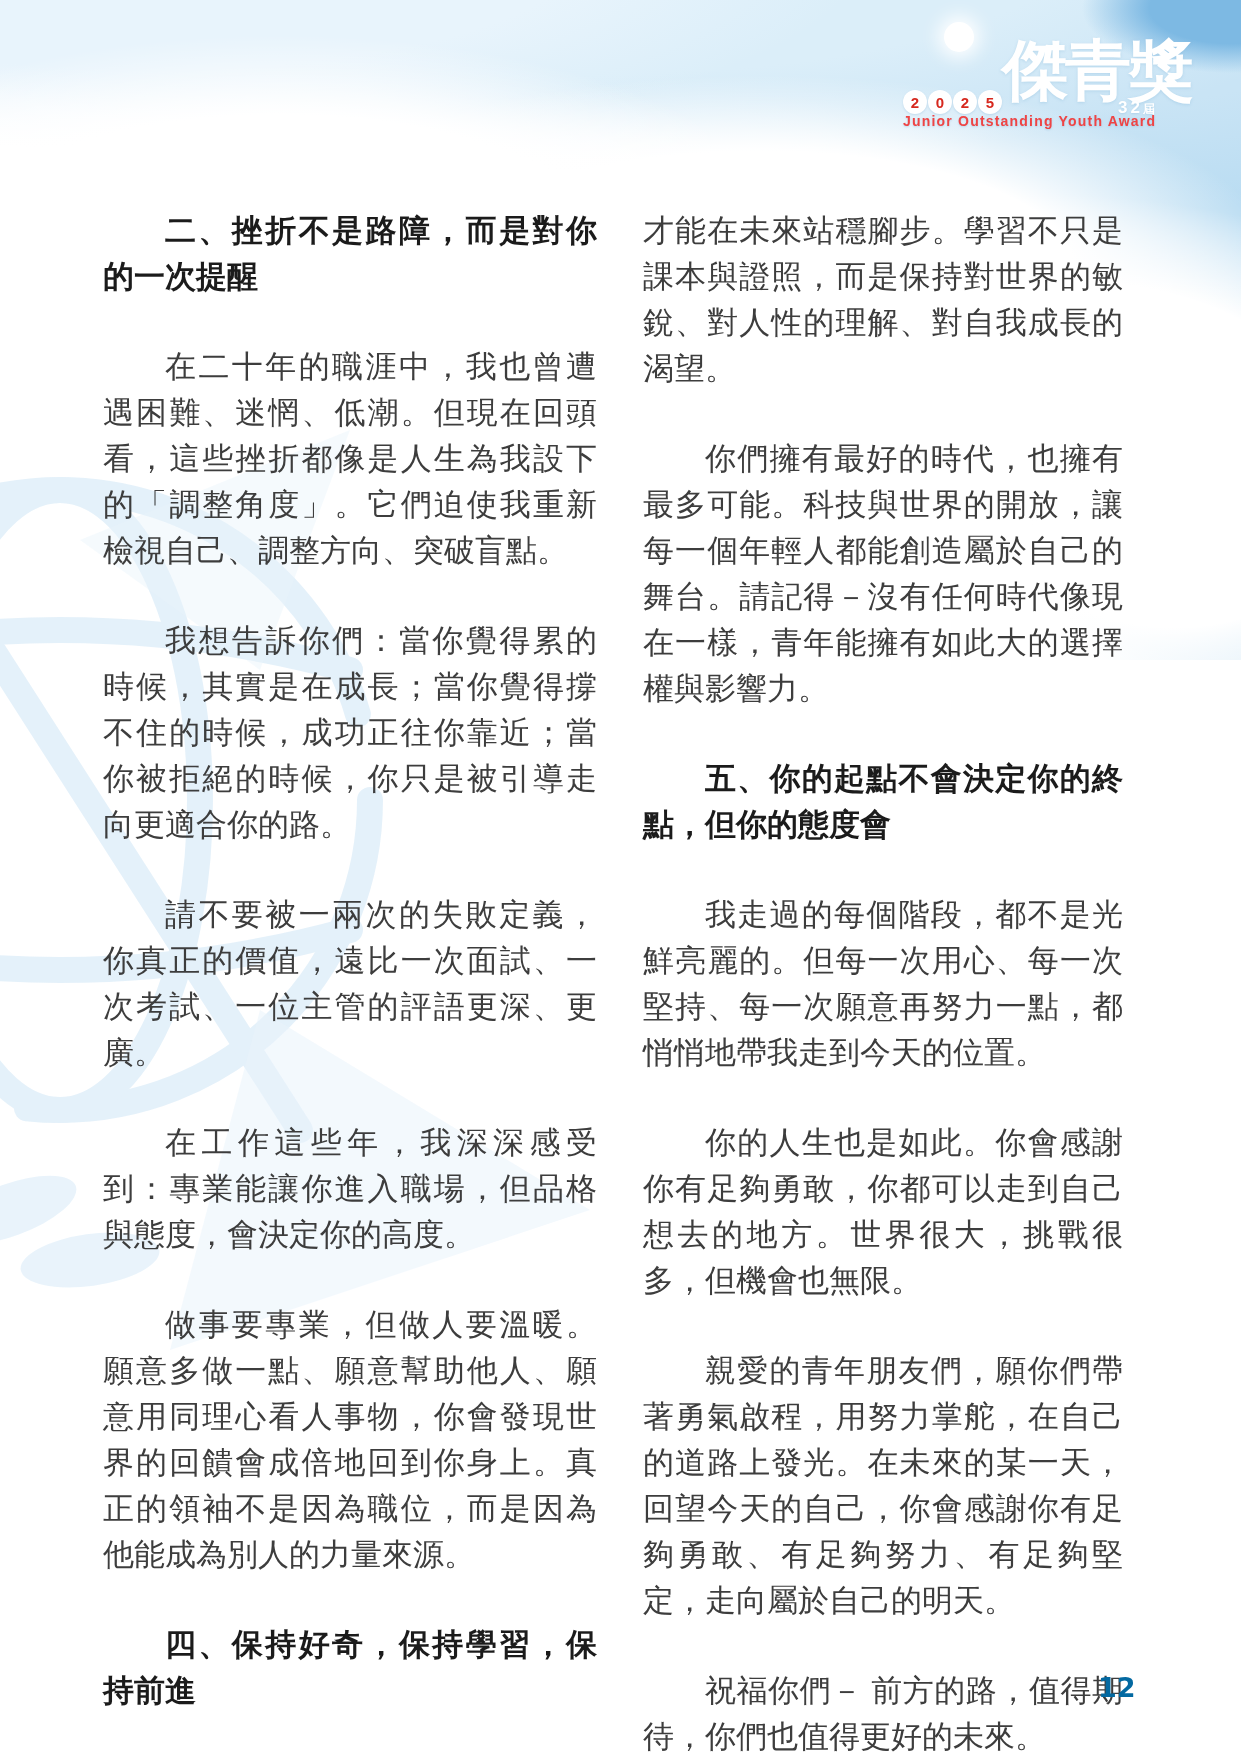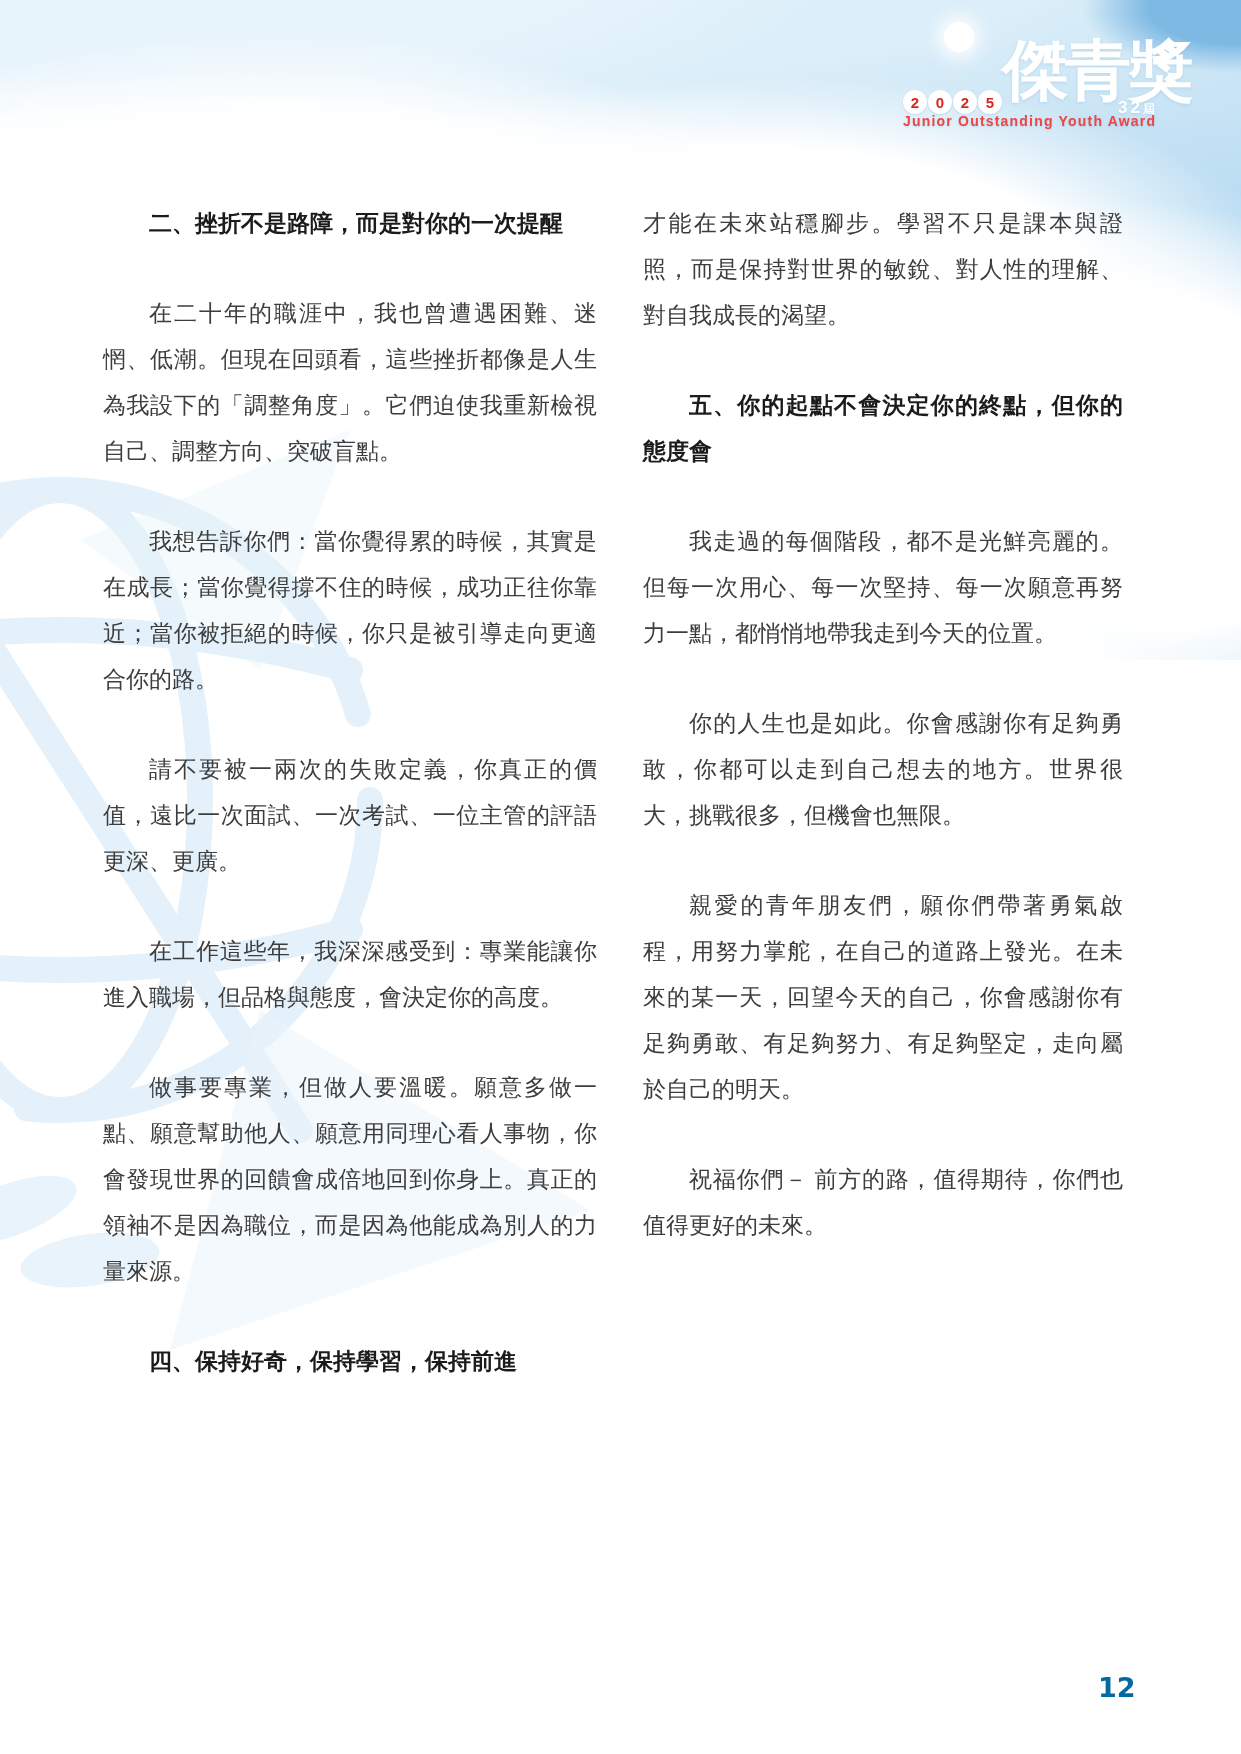--- a/index.html
+++ b/index.html
@@ -54,23 +54,23 @@
     position:absolute;left:903px;top:113px;width:270px;
     font-size:14px;font-weight:bold;color:#ef4444;letter-spacing:1.2px;white-space:nowrap;
     text-shadow:0 1px 2px rgba(130,180,215,.4);
   }
   
   .content{
     position:absolute;left:103px;top:196px;width:1020px;z-index:2;
     display:grid;grid-template-columns:494px 480px;column-gap:46px;
   }
   .block{
-    font-size:23px;line-height:46px;color:#3d3d3d;
+    font-size:31px;line-height:46px;color:#3d3d3d;
     text-align:justify;text-justify:inter-character;
-    text-indent:2em;margin:4px 0 44px 0;
+    text-indent:2em;margin:12px 0 44px 0;
   }
   .block.heading{font-weight:bold;color:#1b1b1b;}
   .block.cont{text-indent:0;}
   
   .page-number{
     position:absolute;left:1098px;top:1672px;z-index:2;
     font-size:27px;font-weight:bold;color:#0369a1;
     font-family:"DejaVu Sans","Liberation Sans",sans-serif;
   }
 </style>
@@ -118,20 +118,21 @@
     <p class="block">在二十年的職涯中，我也曾遭遇困難、迷惘、低潮。但現在回頭看，這些挫折都像是人生為我設下的「調整角度」。它們迫使我重新檢視自己、調整方向、突破盲點。</p>
     <p class="block">我想告訴你們：當你覺得累的時候，其實是在成長；當你覺得撐不住的時候，成功正往你靠近；當你被拒絕的時候，你只是被引導走向更適合你的路。</p>
     <p class="block">請不要被一兩次的失敗定義，你真正的價值，遠比一次面試、一次考試、一位主管的評語更深、更廣。</p>
     <p class="block">在工作這些年，我深深感受到：專業能讓你進入職場，但品格與態度，會決定你的高度。</p>
     <p class="block">做事要專業，但做人要溫暖。願意多做一點、願意幫助他人、願意用同理心看人事物，你會發現世界的回饋會成倍地回到你身上。真正的領袖不是因為職位，而是因為他能成為別人的力量來源。</p>
     <p class="block heading">四、保持好奇，保持學習，保持前進</p>
 
   </div>
   <div class="col">
     <p class="block cont">才能在未來站穩腳步。學習不只是課本與證照，而是保持對世界的敏銳、對人性的理解、對自我成長的渴望。</p>
+    <p class="block">你們擁有最好的時代，也擁有最多可能。科技與世界的開放，讓每一個年輕人都能創造屬於自己的舞台。請記得－沒有任何時代像現在一樣，青年能擁有如此大的選擇權與影響力。</p>
     <p class="block heading">五、你的起點不會決定你的終點，但你的態度會</p>
     <p class="block">我走過的每個階段，都不是光鮮亮麗的。但每一次用心、每一次堅持、每一次願意再努力一點，都悄悄地帶我走到今天的位置。</p>
     <p class="block">你的人生也是如此。你會感謝你有足夠勇敢，你都可以走到自己想去的地方。世界很大，挑戰很多，但機會也無限。</p>
     <p class="block">親愛的青年朋友們，願你們帶著勇氣啟程，用努力掌舵，在自己的道路上發光。在未來的某一天，回望今天的自己，你會感謝你有足夠勇敢、有足夠努力、有足夠堅定，走向屬於自己的明天。</p>
     <p class="block">祝福你們－ 前方的路，值得期待，你們也值得更好的未來。</p>
   </div>
 </div>
 
 <div class="page-number">12</div>
 

